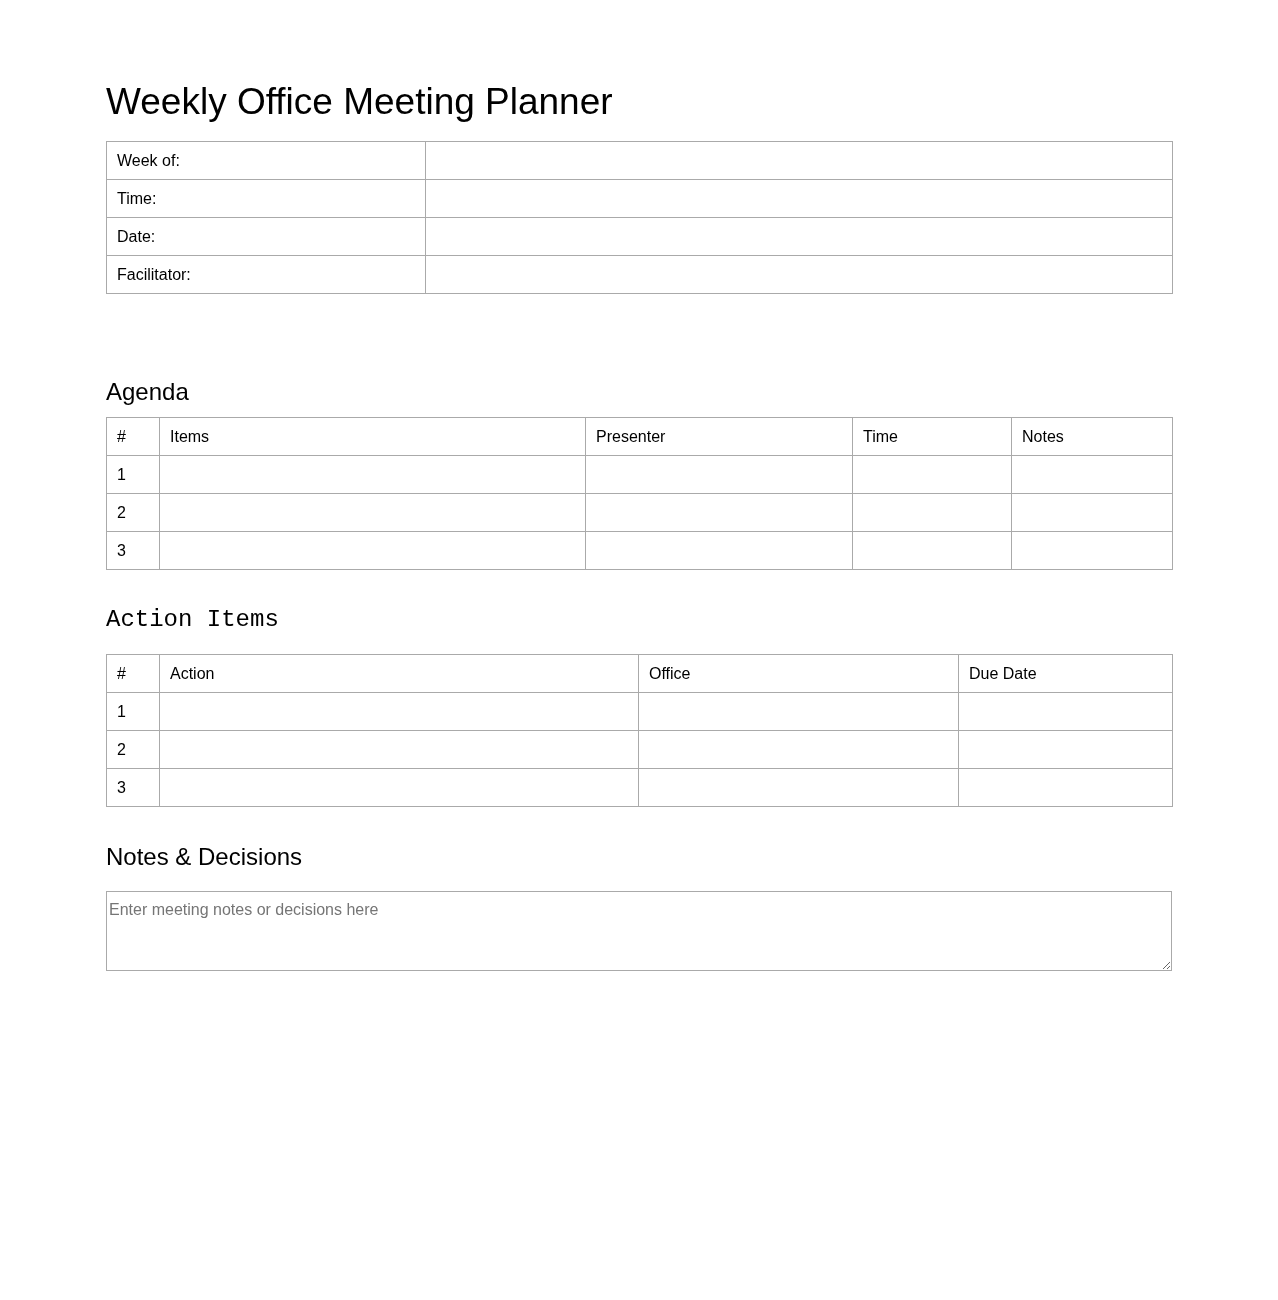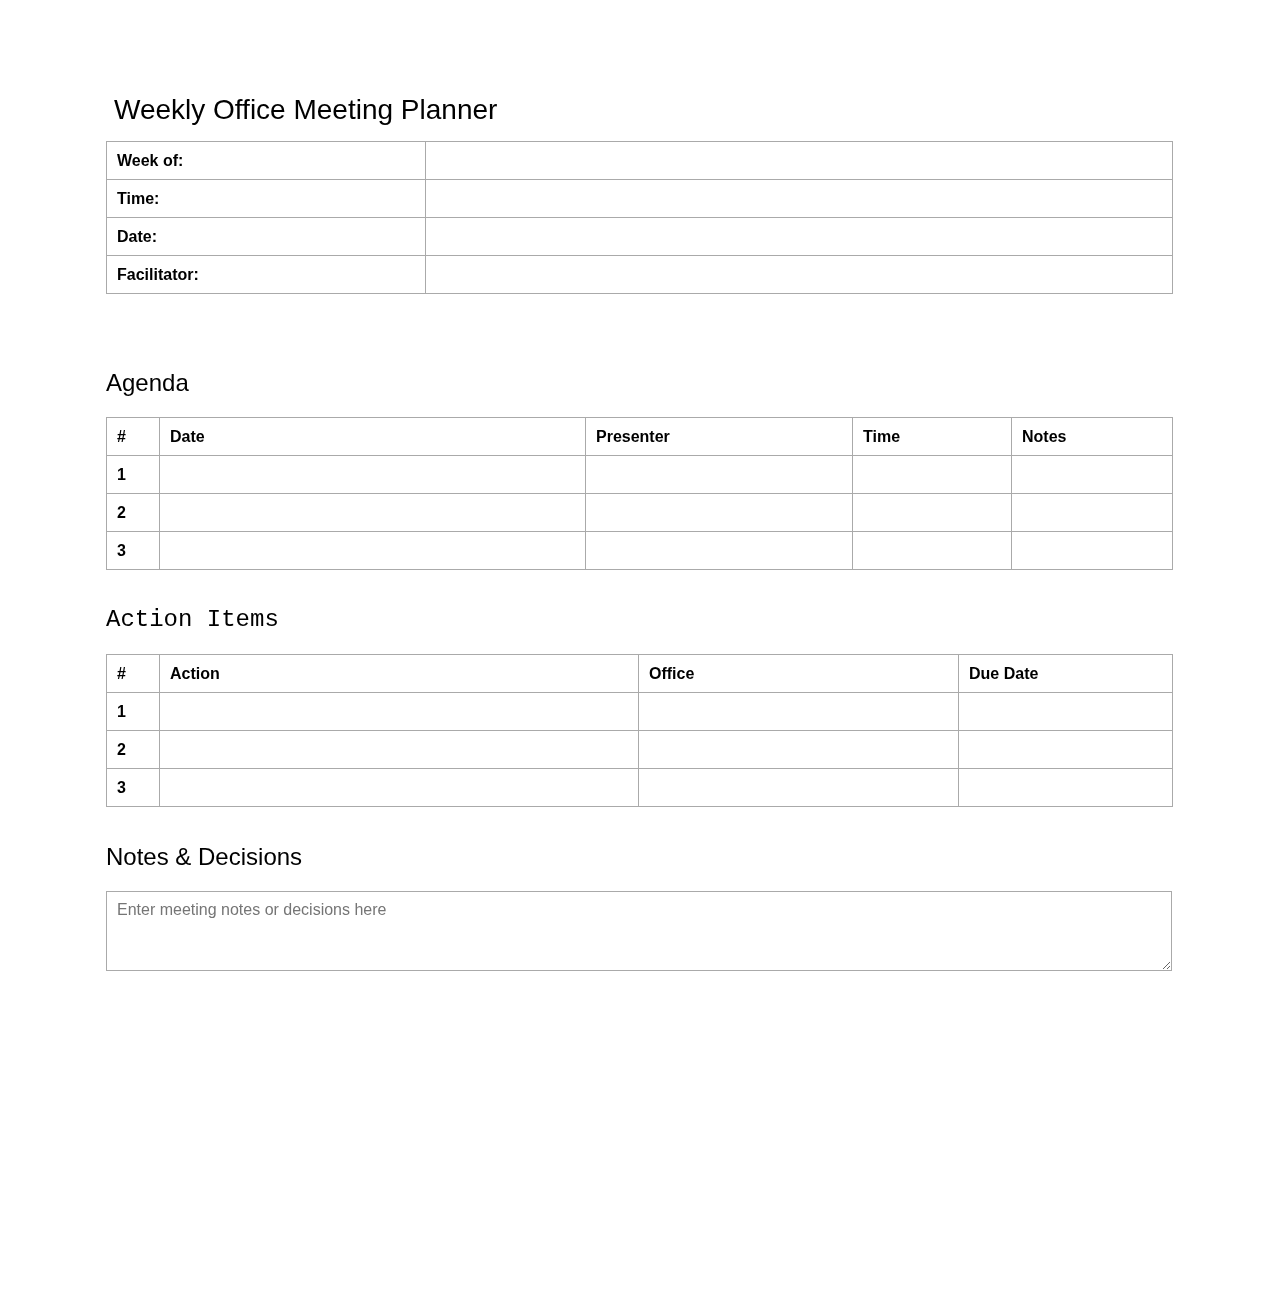--- a/index.html
+++ b/index.html
@@ -1,22 +1,22 @@
 <!DOCTYPE html>
 <html><head>
 <meta charset="utf-8">
 <style>
   html, body { margin: 0; padding: 0; background: #ffffff; }
   body { font-family: "Liberation Sans", sans-serif; color: #000; width: 1278px; height: 1300px; }
   .page { position: absolute; left: 106px; top: 0; width: 1066px; }
-  h1 { font-size: 28px; font-weight: normal; margin: 8px; position: absolute; top: 82px; left: 0; line-height: 40px; white-space: nowrap; }
+  h1 { font-size: 37px; font-weight: normal; margin: 0; position: absolute; top: 82px; left: 0; line-height: 40px; white-space: nowrap; }
   h2 { font-size: 24px; font-weight: normal; margin: 0; position: absolute; left: 0; line-height: 30px; white-space: nowrap; }
   table { border-collapse: collapse; position: absolute; left: 0; width: 1066px; table-layout: fixed; }
-  td, th { border: 1px solid #aaaaaa; height: 38px; padding: 0 10px; font-size: 16px; font-weight: bold; text-align: left; vertical-align: middle; box-sizing: border-box; }
-  .notes { position: absolute; left: 0; top: 891px; width: 1066px; height: 80px; border: 1px solid #aaaaaa; box-sizing: border-box; font-family: "Liberation Sans", sans-serif; font-size: 16px; padding: 9px 10px; resize: both; outline: none; margin: 0; display:block; }
+  td, th { border: 1px solid #aaaaaa; height: 38px; padding: 0 10px; font-size: 16px; font-weight: normal; text-align: left; vertical-align: middle; box-sizing: border-box; }
+  .notes { position: absolute; left: 0; top: 891px; width: 1066px; height: 80px; border: 1px solid #aaaaaa; box-sizing: border-box; font-family: "Liberation Sans", sans-serif; font-size: 16px; padding: 9px 2px; resize: both; outline: none; margin: 0; display:block; }
   .notes::placeholder { color: #757575; }
 </style>
 </head>
 <body>
 
 <div class="page">
   <h1>Weekly Office Meeting Planner</h1>
 
   <table style="top:141px;">
     <colgroup>
@@ -36,34 +36,34 @@
       <td>Date:</td>
       <td></td>
     </tr>
     <tr>
       <td>Facilitator:</td>
       <td></td>
     </tr>
   </tbody>
     </table>
 
-  <h2 style="top:368px;text-align:center;">Agenda</h2>
+  <h2 style="top:377px;text-align:center;">Agenda</h2>
 
   <table style="top:417px;">
     <colgroup>
         <col style="width:53px">
         <col style="width:426px">
         <col style="width:267px">
         <col style="width:159px">
         <col style="width:161px">
       </colgroup>
     <tbody>
         <tr>
       <th>#</th>
-      <th>Date</th>
+      <th>Items</th>
       <th>Presenter</th>
       <th>Time</th>
       <th>Notes</th>
     </tr>
     <tr>
       <td>1</td>
       <td></td>
       <td></td>
       <td></td>
       <td></td>

